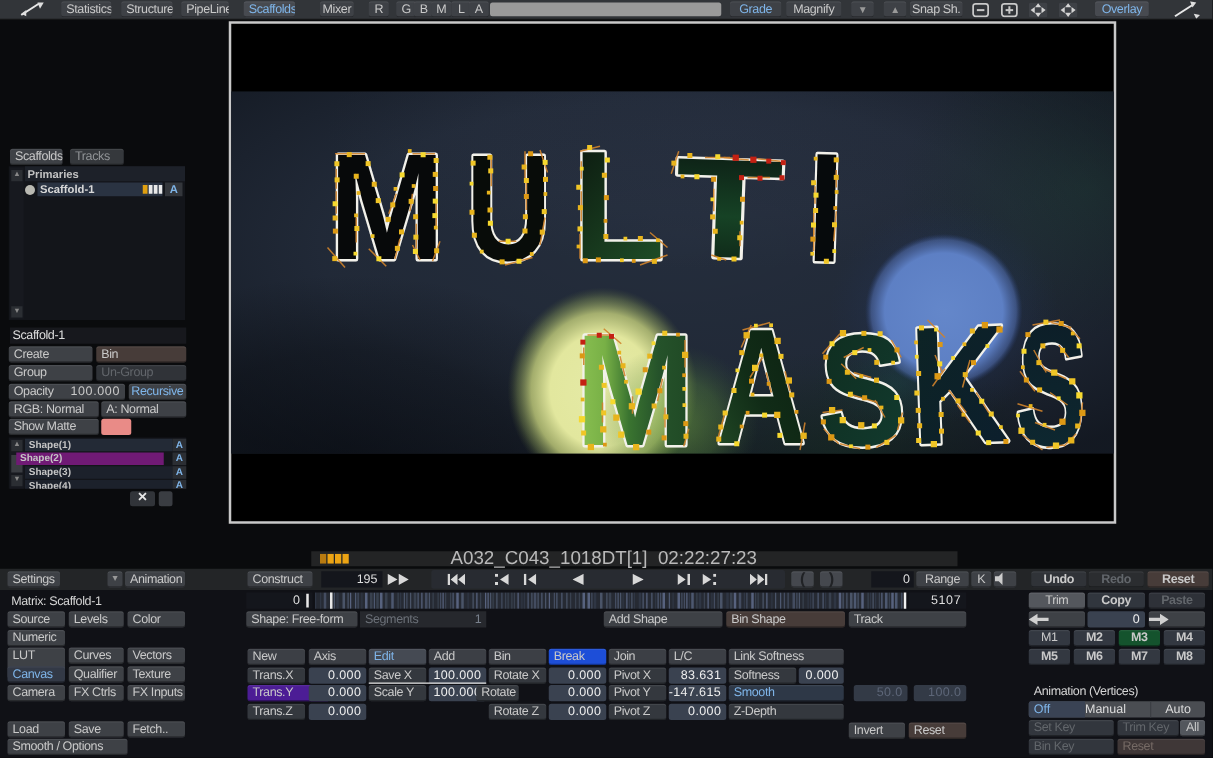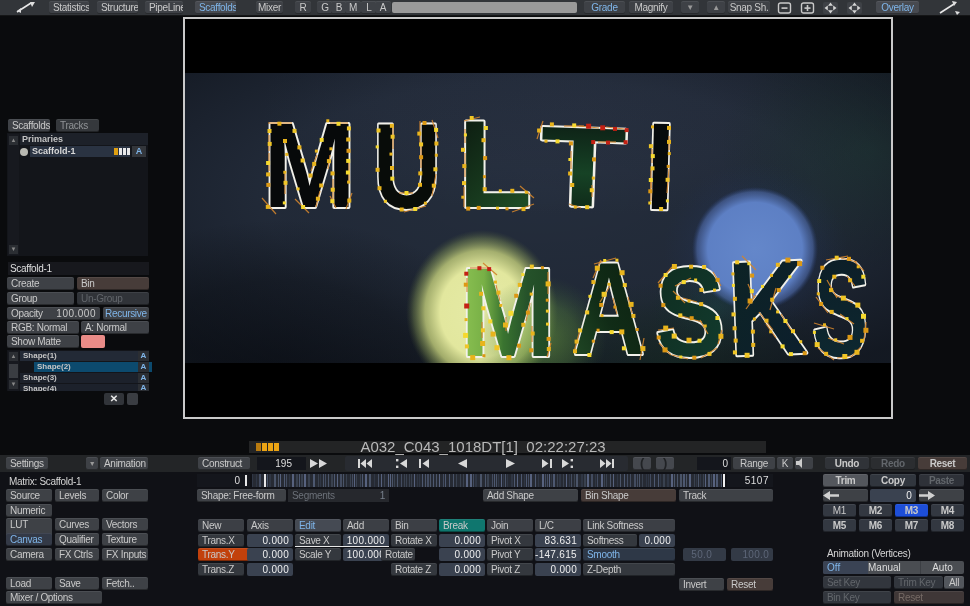--- a/index.html
+++ b/index.html
@@ -566,21 +566,21 @@
 <div class="btn" style="left:81px;top:321px;width:68px;height:13px">A: Normal</div>
 <div class="btn" style="left:7px;top:335px;width:72px;height:13px">Show Matte</div>
 <div class="ab" style="left:81px;top:335px;width:24px;height:13px;background:#e98b87;border-radius:2px"></div>
 <div class="ab" style="left:7px;top:350px;width:142px;height:41px;background:#13151a"></div>
 <div class="ab" style="left:8px;top:351px;width:11px;height:40px;background:#17191f"></div>
 <div class="ab" style="left:9px;top:352px;width:9px;height:9px;background:#2b2e33;color:#888;font-size:6px;text-align:center;line-height:9px">▲</div>
 <div class="ab" style="left:9px;top:364px;width:9px;height:14px;background:#3a3d42"></div>
 <div class="ab" style="left:9px;top:380px;width:9px;height:9px;background:#2b2e33;color:#888;font-size:6px;text-align:center;line-height:9px">▼</div>
 <div class="ab" style="left:20px;top:351px;width:118px;height:10px;background:#232a36;color:#c5c5c5;font-size:8px;font-weight:bold;line-height:10px;padding-left:3px">Shape(1)</div>
 <div class="ab" style="left:138px;top:351px;width:11px;height:10px;background:#2b2e33;color:#7fb5e9;font-size:8px;font-weight:bold;text-align:center;line-height:10px">A</div>
-<div class="ab" style="left:34px;top:362px;width:118px;height:10px;background:#0c4a6e;color:#c5c5c5;font-size:8px;font-weight:bold;line-height:10px;padding-left:3px">Shape(2)</div>
+<div class="ab" style="left:13px;top:362px;width:118px;height:10px;background:#701a75;color:#c5c5c5;font-size:8px;font-weight:bold;line-height:10px;padding-left:3px">Shape(2)</div>
 <div class="ab" style="left:138px;top:362px;width:11px;height:10px;background:#2b2e33;color:#7fb5e9;font-size:8px;font-weight:bold;text-align:center;line-height:10px">A</div>
 <div class="ab" style="left:20px;top:373px;width:118px;height:10px;background:#1c212b;color:#c5c5c5;font-size:8px;font-weight:bold;line-height:10px;padding-left:3px">Shape(3)</div>
 <div class="ab" style="left:138px;top:373px;width:11px;height:10px;background:#2b2e33;color:#7fb5e9;font-size:8px;font-weight:bold;text-align:center;line-height:10px">A</div>
 <div class="ab" style="left:20px;top:384px;width:118px;height:7px;background:#1c212b;color:#c5c5c5;font-size:8px;font-weight:bold;line-height:9px;padding-left:3px;overflow:hidden">Shape(4)</div>
 <div class="ab" style="left:138px;top:384px;width:11px;height:7px;background:#2b2e33;color:#7fb5e9;font-size:8px;font-weight:bold;text-align:center;line-height:8px;overflow:hidden">A</div>
 <div class="ab" style="left:104px;top:393px;width:20px;height:12px;background:#313439;color:#e8e8e8;font-size:10px;font-weight:bold;text-align:center;line-height:12px;border-radius:2px">✕</div>
 <div class="ab" style="left:127px;top:393px;width:11px;height:12px;background:#3a3d42;border-radius:2px"></div>
 
 <div class="ab" style="left:249px;top:441px;width:517px;height:12px;background:#232425"></div>
 <div class="ab" style="left:248px;top:441px;width:470px;height:12px;color:#b9b9b9;font-size:15px;line-height:12px;text-align:center">A032_C043_1018DT[1]&nbsp; 02:22:27:23</div>
@@ -592,21 +592,21 @@
       <rect x="18" y="0" width="5" height="8" fill="#eca414"></rect>
     </svg>
   </div>
 
 <div class="ab" style="left:0;top:455px;width:970px;height:17px;background:#232527"></div>
 <div class="btn" style="left:6px;top:457px;width:42px;height:13px">Settings</div>
 <div class="btn" style="left:52px;top:477px;width:31px;height:13px">Tray</div>
 <div class="btn c" style="left:86px;top:457px;width:12px;height:13px;color:#999;font-size:7px">▼</div>
 <div class="btn" style="left:100px;top:457px;width:48px;height:13px">Animation</div>
 <div class="btn" style="left:198px;top:457px;width:52px;height:13px">Construct</div>
-<div class="ab fld" style="left:257px;top:457px;width:49px;height:13px;font-size:10px;line-height:13px;text-align:right;padding-right:14px">195</div>
+<div class="ab fld" style="left:257px;top:457px;width:49px;height:13px;font-size:10px;line-height:13px;text-align:right;padding-right:4px">195</div>
 <svg class="ab" style="left:310px;top:459px" width="22" height="9" viewBox="0 0 22 9">
     <path d="M0 0 L8 4.5 L0 9 z M9 0 L17 4.5 L9 9 z" fill="#d8d8d8"></path>
   </svg>
 <div class="ab" style="left:345px;top:456px;width:283px;height:15px;background:#282b31;border-radius:2px"></div>
 <svg class="ab" style="left:358px;top:459px" width="14" height="9" viewBox="0 0 14 9">
     <rect x="0" y="0" width="2" height="9" fill="#d8d8d8"></rect>
     <path d="M8 0 L2.5 4.5 L8 9 z M14 0 L8.5 4.5 L14 9 z" fill="#d8d8d8"></path>
   </svg>
 <svg class="ab" style="left:396px;top:459px" width="11" height="9" viewBox="0 0 11 9">
     <rect x="0" y="0" width="2.4" height="2.4" fill="#d8d8d8"></rect>
@@ -661,21 +661,21 @@
 <div class="btn" style="left:102px;top:518px;width:46px;height:13px">Vectors</div>
 <div class="btn blue" style="left:6px;top:533px;width:46px;height:13px;background:#333946">Canvas</div>
 <div class="btn" style="left:55px;top:533px;width:44px;height:13px">Qualifier</div>
 <div class="btn" style="left:102px;top:533px;width:46px;height:13px">Texture</div>
 <div class="btn" style="left:6px;top:548px;width:46px;height:13px">Camera</div>
 <div class="btn" style="left:55px;top:548px;width:44px;height:13px">FX Ctrls</div>
 <div class="btn" style="left:102px;top:548px;width:46px;height:13px">FX Inputs</div>
 <div class="btn" style="left:6px;top:577px;width:46px;height:13px">Load</div>
 <div class="btn" style="left:55px;top:577px;width:44px;height:13px">Save</div>
 <div class="btn" style="left:102px;top:577px;width:46px;height:13px">Fetch..</div>
-<div class="btn" style="left:6px;top:591px;width:96px;height:13px">Mixer / Options</div>
+<div class="btn" style="left:6px;top:591px;width:96px;height:13px">Smooth / Options</div>
 
 <div class="ab fld" style="left:197px;top:474px;width:53px;height:13px;font-size:10px;line-height:13px;text-align:right;padding-right:10px">0</div>
 <div class="ab" style="left:245px;top:475px;width:2px;height:11px;background:#e8e8e8"></div>
 <div class="ab" style="left:252px;top:474px;width:470px;height:13px;background:#262a33">
     <svg width="470" height="13">
       <rect x="0" y="0" width="1" height="13" fill="#2f3644"></rect>
       <rect x="4" y="0" width="1" height="13" fill="#2f3644"></rect>
       <rect x="7" y="0" width="2" height="13" fill="#434c60"></rect>
       <rect x="12" y="0" width="1" height="13" fill="#39414f"></rect>
       <rect x="15" y="0" width="1" height="13" fill="#4a5468"></rect>
@@ -836,73 +836,73 @@
 <div class="btn" style="left:197px;top:489px;width:89px;height:13px">Shape: Free-form</div>
 <div class="ab" style="left:288px;top:489px;width:101px;height:13px;background:#26282d;color:#6b7078;font-size:10px;letter-spacing:-.3px;line-height:13px;padding:0 4px">Segments<span style="position:absolute;right:4px;color:#78808c">1</span></div>
 <div class="btn" style="left:483px;top:489px;width:95px;height:13px">Add Shape</div>
 <div class="btn brown" style="left:581px;top:489px;width:95px;height:13px">Bin Shape</div>
 <div class="btn" style="left:679px;top:489px;width:94px;height:13px">Track</div>
 <div class="btn" style="left:198px;top:519px;width:46px;height:13px;background:#3c3f45">New</div>
 <div class="btn" style="left:247px;top:519px;width:46px;height:13px;background:#3c3f45">Axis</div>
 <div class="btn blue" style="left:295px;top:519px;width:46px;height:13px;background:#454a53">Edit</div>
 <div class="btn" style="left:343px;top:519px;width:46px;height:13px;background:#3c3f45">Add</div>
 <div class="btn" style="left:391px;top:519px;width:46px;height:13px;background:#3c3f45">Bin</div>
-<div class="btn" style="left:439px;top:519px;width:46px;height:13px;background:#0f766e">Break</div>
+<div class="btn" style="left:439px;top:519px;width:46px;height:13px;background:#1d4ed8">Break</div>
 <div class="btn" style="left:487px;top:519px;width:46px;height:13px;background:#3c3f45">Join</div>
 <div class="btn" style="left:535px;top:519px;width:46px;height:13px;background:#3c3f45">L/C</div>
 <div class="btn" style="left:583px;top:519px;width:92px;height:13px;background:#3c3f45">Link Softness</div>
 <div class="btn" style="left:198px;top:534px;width:46px;height:13px;background:#34383e;">Trans.X</div>
 <div class="ab vfld" style="left:247px;top:534px;width:46px;height:13px;line-height:13px;padding-right:4px;border-radius:2px;">0.000</div>
 <div class="btn" style="left:295px;top:534px;width:46px;height:13px;background:#34383e;">Save X</div>
 <div class="ab vfld" style="left:343px;top:534px;width:46px;height:13px;line-height:13px;padding-right:4px;border-radius:2px;">100.000</div>
 <div class="btn" style="left:391px;top:534px;width:46px;height:13px;background:#34383e;">Rotate X</div>
 <div class="ab vfld" style="left:439px;top:534px;width:46px;height:13px;line-height:13px;padding-right:4px;border-radius:2px;">0.000</div>
 <div class="btn" style="left:487px;top:534px;width:46px;height:13px;background:#34383e;">Pivot X</div>
 <div class="ab vfld" style="left:535px;top:534px;width:46px;height:13px;line-height:13px;padding-right:4px;border-radius:2px;">83.631</div>
 <div class="btn" style="left:583px;top:534px;width:54px;height:13px;background:#34383e;">Softness</div>
 <div class="ab vfld" style="left:639px;top:534px;width:36px;height:13px;line-height:13px;padding-right:4px;border-radius:2px;">0.000</div>
 <div class="ab" style="left:295px;top:546px;width:94px;height:1px;background:#e8e8e8"></div>
-<div class="btn" style="left:198px;top:548px;width:66px;height:13px;background:#c2410c;">Trans.Y</div>
+<div class="btn" style="left:198px;top:548px;width:66px;height:13px;background:#4c1d95;">Trans.Y</div>
 <div class="ab vfld" style="left:247px;top:548px;width:46px;height:13px;line-height:13px;padding-right:4px;border-radius:2px;">0.000</div>
 <div class="btn" style="left:295px;top:548px;width:46px;height:13px;background:#34383e;">Scale Y</div>
 <div class="ab vfld" style="left:343px;top:548px;width:46px;height:13px;line-height:13px;padding-right:4px;border-radius:2px;">100.000</div>
 <div class="btn" style="left:381px;top:548px;width:34px;height:13px;background:#34383e;">Rotate Y</div>
 <div class="ab vfld" style="left:439px;top:548px;width:46px;height:13px;line-height:13px;padding-right:4px;border-radius:2px;">0.000</div>
 <div class="btn" style="left:487px;top:548px;width:46px;height:13px;background:#34383e;">Pivot Y</div>
 <div class="ab vfld" style="left:535px;top:548px;width:46px;height:13px;line-height:13px;padding-right:6px;border-radius:2px;">-147.615</div>
 <div class="btn blue" style="left:583px;top:548px;width:92px;height:13px;background:#2e3847">Smooth</div>
-<div class="ab vfld" style="left:683px;top:548px;width:43px;height:13px;line-height:13px;padding-right:14px;border-radius:2px;color:#5d6678;background:#333a46">50.0</div>
+<div class="ab vfld" style="left:683px;top:548px;width:43px;height:13px;line-height:13px;padding-right:4px;border-radius:2px;color:#5d6678;background:#333a46">50.0</div>
 <div class="ab vfld" style="left:731px;top:548px;width:42px;height:13px;line-height:13px;padding-right:4px;border-radius:2px;color:#5d6678;background:#333a46">100.0</div>
 <div class="btn" style="left:198px;top:563px;width:46px;height:13px;background:#34383e;">Trans.Z</div>
 <div class="ab vfld" style="left:247px;top:563px;width:46px;height:13px;line-height:13px;padding-right:4px;border-radius:2px;">0.000</div>
 <div class="btn" style="left:391px;top:563px;width:46px;height:13px;background:#34383e;">Rotate Z</div>
 <div class="ab vfld" style="left:439px;top:563px;width:46px;height:13px;line-height:13px;padding-right:4px;border-radius:2px;">0.000</div>
 <div class="btn" style="left:487px;top:563px;width:46px;height:13px;background:#34383e;">Pivot Z</div>
 <div class="ab vfld" style="left:535px;top:563px;width:46px;height:13px;line-height:13px;padding-right:4px;border-radius:2px;">0.000</div>
 <div class="btn" style="left:583px;top:563px;width:92px;height:13px;background:#34383e;">Z-Depth</div>
 <div class="btn" style="left:679px;top:578px;width:45px;height:13px">Invert</div>
 <div class="btn brown" style="left:727px;top:578px;width:46px;height:13px">Reset</div>
 
-<div class="btn c" style="left:823px;top:474px;width:45px;height:13px;background:#54575d;font-weight:bold">Trim</div>
+<div class="btn c" style="left:823px;top:474px;width:45px;height:13px;background:#54575d;font-weight:normal">Trim</div>
 <div class="btn c" style="left:870px;top:474px;width:46px;height:13px;background:#31363e;font-weight:bold">Copy</div>
 <div class="btn c dim" style="left:919px;top:474px;width:45px;height:13px;background:#2e3138;font-weight:bold">Paste</div>
 <div class="btn c" style="left:823px;top:489px;width:45px;height:13px">
     <svg width="16" height="9" style="margin-top:2px">
       <path d="M16 3.2 L7 3.2 L7 0 L0 4.5 L7 9 L7 5.8 L16 5.8 z" fill="#d0d0d0"></path>
     </svg>
   </div>
 <div class="ab vfld" style="left:870px;top:489px;width:46px;height:13px;line-height:13px;padding-right:4px;border-radius:2px">0</div>
 <div class="btn c" style="left:919px;top:489px;width:45px;height:13px">
     <svg width="16" height="9" style="margin-top:2px">
       <path d="M0 3.2 L9 3.2 L9 0 L16 4.5 L9 9 L9 5.8 L0 5.8 z" fill="#d0d0d0"></path>
     </svg>
   </div>
 <div class="btn c" style="left:823px;top:504px;width:33px;height:13px;background:#333841;font-weight:normal">M1</div>
 <div class="btn c" style="left:859px;top:504px;width:33px;height:13px;background:#333841;font-weight:bold">M2</div>
-<div class="btn c" style="left:895px;top:504px;width:33px;height:13px;background:#1d4ed8;font-weight:bold">M3</div>
+<div class="btn c" style="left:895px;top:504px;width:33px;height:13px;background:#14532d;font-weight:bold">M3</div>
 <div class="btn c" style="left:931px;top:504px;width:33px;height:13px;background:#333841;font-weight:bold">M4</div>
 <div class="btn c" style="left:823px;top:519px;width:33px;height:13px;background:#333841;font-weight:bold">M5</div>
 <div class="btn c" style="left:859px;top:519px;width:33px;height:13px;background:#333841;font-weight:bold">M6</div>
 <div class="btn c" style="left:895px;top:519px;width:33px;height:13px;background:#333841;font-weight:bold">M7</div>
 <div class="btn c" style="left:931px;top:519px;width:33px;height:13px;background:#333841;font-weight:bold">M8</div>
 <div class="ab" style="left:827px;top:548px;width:160px;height:11px;color:#d5d5d5;font-size:10px;letter-spacing:-.3px;line-height:11px">Animation (Vertices)</div>
 <div class="ab" style="left:823px;top:561px;width:141px;height:13px;background:#4a4d52;border-radius:2px"></div>
 <div class="ab blue" style="left:823px;top:561px;width:45px;height:13px;background:#3a4354;font-size:10px;line-height:13px;padding-left:4px;border-radius:2px 0 0 2px">Off</div>
 <div class="ab" style="left:868px;top:561px;width:50px;height:13px;color:#dcdcdc;font-size:10px;line-height:13px;">Manual</div>
 <div class="ab" style="left:920px;top:561px;width:44px;height:13px;color:#dcdcdc;font-size:10px;line-height:13px;text-align:center;border-left:1px solid #3c3f44">Auto</div>

